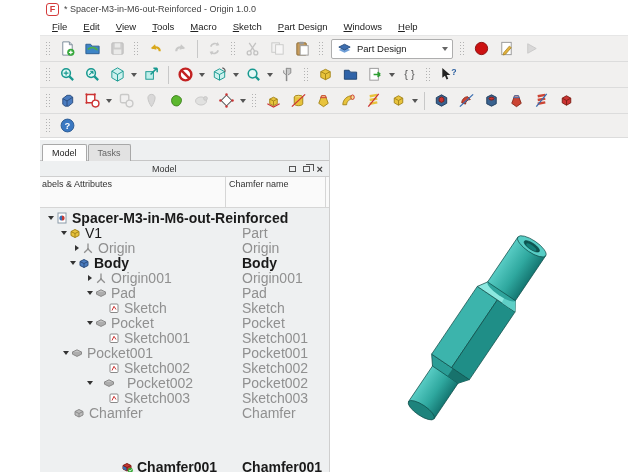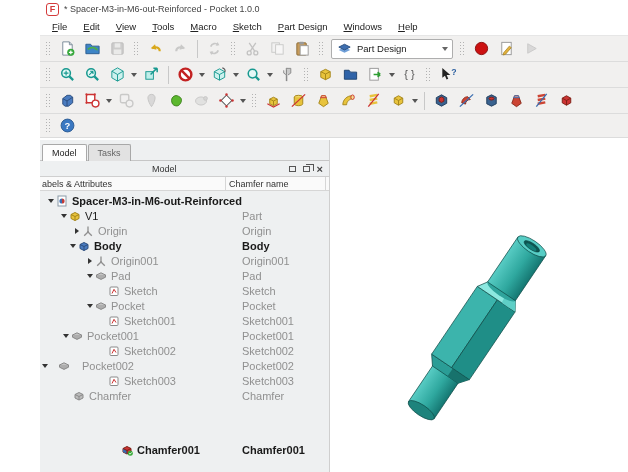--- a/index.html
+++ b/index.html
@@ -40,45 +40,45 @@
   .tab { font-size:9px; padding:3px 9px 3px; border:1px solid #a8a8a8; border-bottom:none; margin-right:1px;
     border-radius:2px 2px 0 0; background:#e2e2e2; color:#666; position:relative; top:1px;}
   .tab.active { background:#fdfdfd; color:#222; z-index:2; }
   .dock-header { height:16px; display:flex; align-items:center; border-top:1px solid #c6c6c6; background:#eef0f1;}
   .dock-title { flex:1; text-align:center; font-size:9px; color:#333; }
   .dock-btns { display:flex; align-items:center; gap:7px; padding-right:6px; }
   .db-min { width:7px; height:6px; border:1px solid #555; display:inline-block;}
   .db-float { width:7px; height:6px; border:1px solid #555; display:inline-block; position:relative; background:#eef0f1;}
   .db-float::before { content:''; position:absolute; left:2px; top:-3px; width:7px; height:6px; border:1px solid #555; border-bottom:none; border-left:none;}
   .db-close { font-size:11px; line-height:8px; color:#444; font-weight:bold;}
-  .col-headers { height:15px; display:flex; background:#fafafa; border-top:1px solid #cfcfcf; border-bottom:1px solid #d6d6d6; }
+  .col-headers { height:32px; display:flex; background:#fafafa; border-top:1px solid #cfcfcf; border-bottom:1px solid #d6d6d6; }
   .col-headers .col1 { width:186px; border-right:1px solid #d6d6d6; font-size:9px; color:#333; padding:2px 0 0 2px; overflow:hidden; white-space:nowrap;}
   .col-headers .col2 { width:100px; border-right:1px solid #d6d6d6; font-size:9px; color:#333; padding:2px 0 0 3px;}
   #tree { padding-top:2px; }
-  .trow { height:15px; display:flex; align-items:center; position:relative; font-size:11px; }
+  .trow { height:15px; display:flex; align-items:center; position:relative; font-size:14px; }
   .trow .exp { width:10px; display:flex; justify-content:center; flex:0 0 auto;}
   .exp-down { border-left:3.5px solid transparent; border-right:3.5px solid transparent; border-top:4.5px solid #333; }
   .exp-right { border-top:3.5px solid transparent; border-bottom:3.5px solid transparent; border-left:4.5px solid #333; }
   .trow .ticon { width:13px; height:12px; margin-right:3px; flex:0 0 auto;}
   .t-label { white-space:nowrap; }
   .t-dark { color:#1a1a1a; } .t-gray { color:#909090; } .t-bold { font-weight:bold; color:#1a1a1a;}
   .t-internal { position:absolute; left:202px; white-space:nowrap; }
 
   .viewport { flex:1; background:#ffffff; position:relative; }
 
   svg { display:block; }
 </style>
 </head>
 <body>
 
 <div class="app-window">
 
   <div class="titlebar">
     <span class="logo">F</span>
-    <span class="title-text">* Spacer-M3-in-M6-out-Reinforced - Pocket 1.0.0</span>
+    <span class="title-text">* Spacer-M3-in-M6-out-Reinforced - Origin 1.0.0</span>
   </div>
 
   <div class="menubar" id="menubar">
       <div class="menu-item"><span class="mn">F</span>ile</div>
       <div class="menu-item"><span class="mn">E</span>dit</div>
       <div class="menu-item"><span class="mn">V</span>iew</div>
       <div class="menu-item"><span class="mn">T</span>ools</div>
       <div class="menu-item"><span class="mn">M</span>acro</div>
       <div class="menu-item"><span class="mn">S</span>ketch</div>
       <div class="menu-item"><span class="mn">P</span>art Design</div>
@@ -650,21 +650,21 @@
             <span class="exp"></span>
             <span class="ticon">
               <svg width="12" height="12" viewBox="0 0 12 12">
                 <rect x="2" y="2" width="8" height="8.5" rx="1" fill="#fff" stroke="#8a8a8a"></rect>
                 <path d="M4 8.5l2-4.2 2 3.2" fill="none" stroke="#cc3333"></path>
               </svg>
             </span>
             <span class="t-label t-gray">Sketch002</span>
             <span class="t-internal t-gray">Sketch002</span>
           </div>
-          <div class="trow" style=" gap: 8px;">
+          <div class="trow" style="padding-left: 45px; gap: 8px;">
             <span class="exp">
               <span class="exp-down"></span>
             </span>
             <span class="ticon">
               <svg width="12" height="12" viewBox="0 0 12 12">
                 <path d="M1.5 5L6 2.8 10.5 5 6 7.2z" fill="#c4c4c4" stroke="#8a8a8a"></path>
                 <path d="M1.5 5v2.2L6 9.4l4.5-2.2V5" fill="#adadad" stroke="#8a8a8a"></path>
               </svg>
             </span>
             <span class="t-label t-gray">Pocket002</span>

